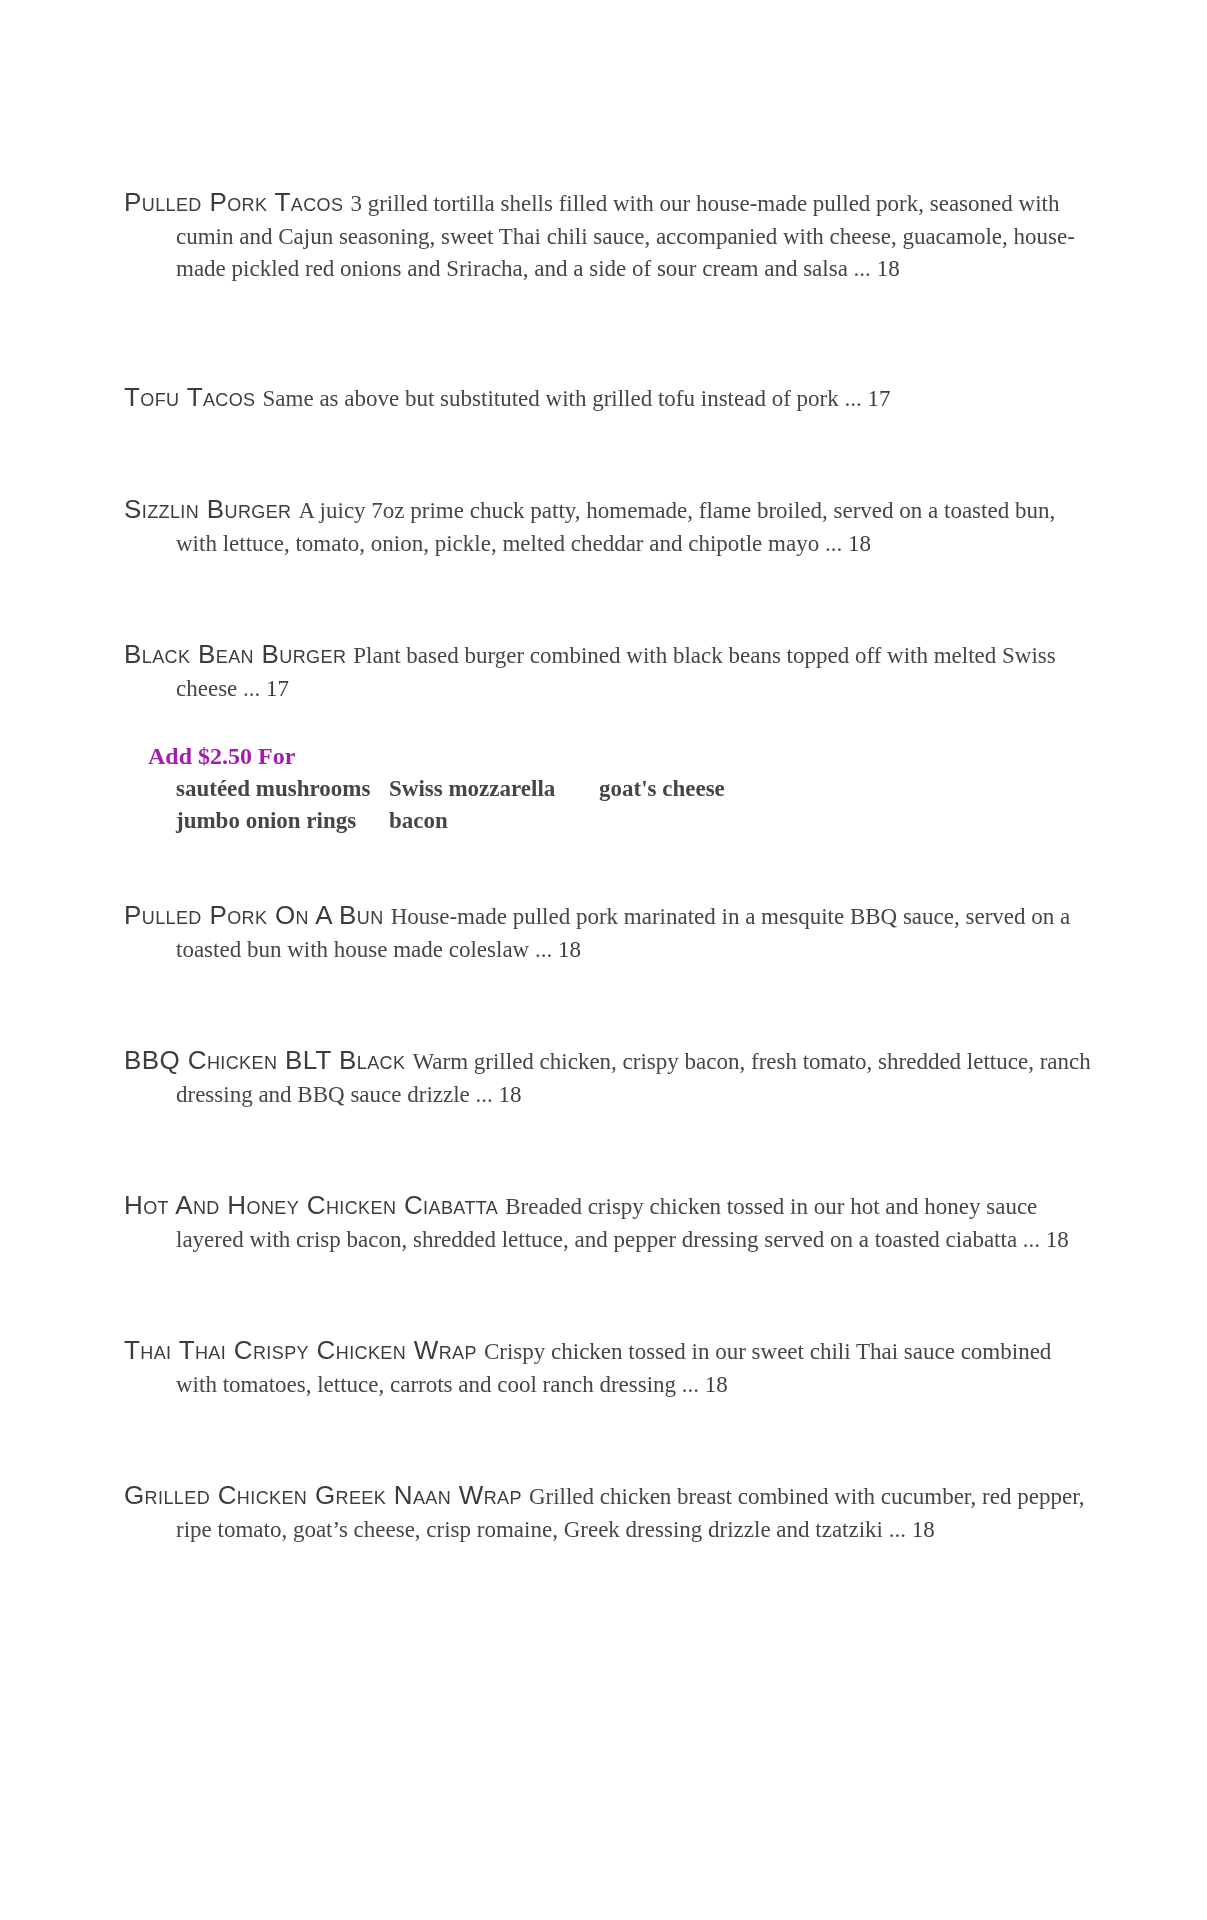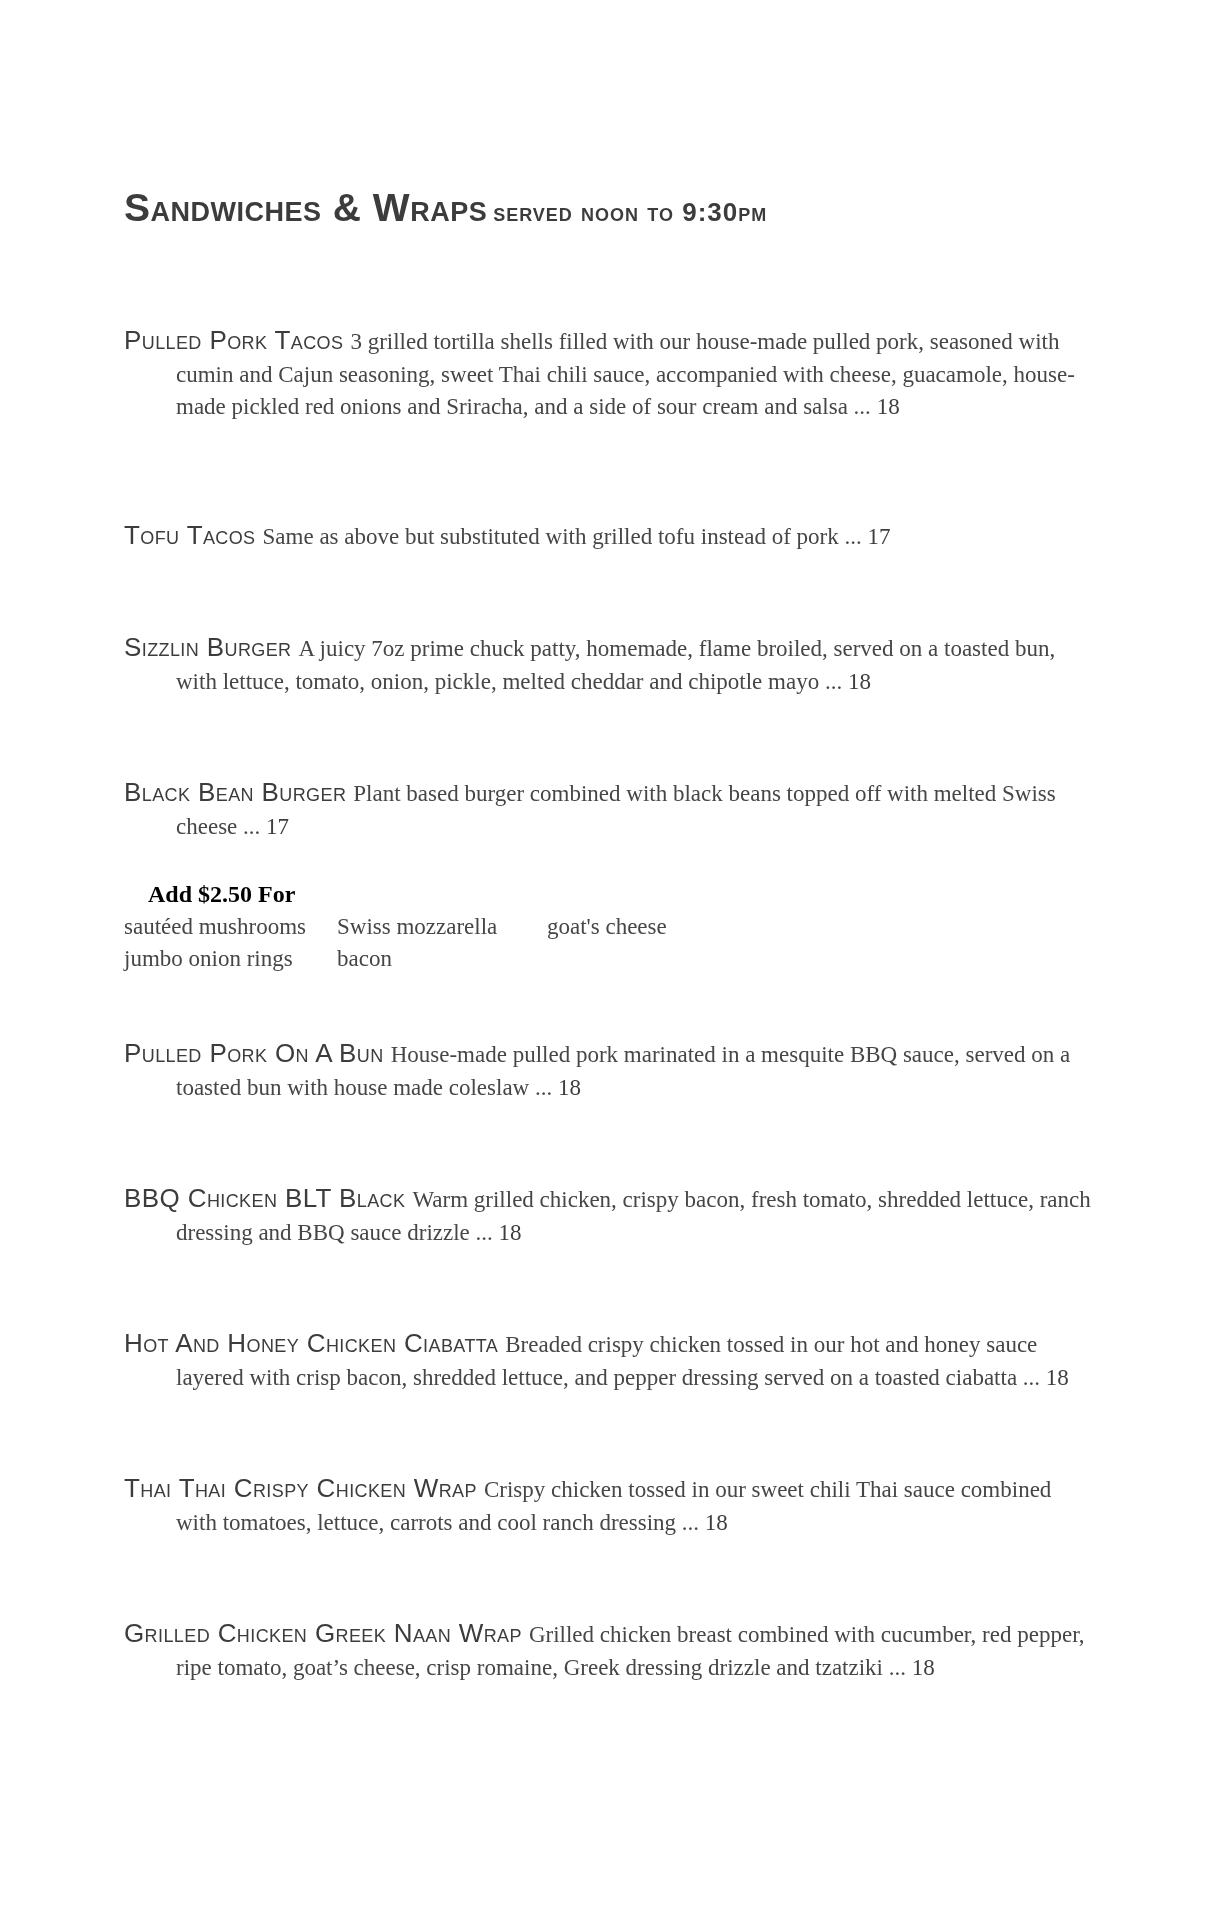--- a/index.html
+++ b/index.html
@@ -54,38 +54,39 @@
     color: #3c3c3c;
     margin-right: 7px;
   }
   .item-price { font-weight: normal; color: #3e3e3e; }
   
   .addons { margin: 0 0 62px 0; }
   .addons-title {
     font-weight: bold;
     font-size: 24px;
     line-height: 30px;
-    color: #000000;
+    color: #a21caf;
     margin-left: 24px;
   }
   .addons-grid {
     display: grid;
     grid-template-columns: 213px 210px auto;
+    margin-left: 52px;
     margin-top: 2px;
     font-size: 23px;
     line-height: 32px;
     color: #464646;
+    font-weight: bold;
   }
 </style>
 </head>
 <body>
 
 <div class="page">
 
-  <h1 class="page-title"><span>Sandwiches &amp; Wraps</span><span class="subtitle">served noon to 9:30pm</span></h1>
 
   <div>
     <p class="menu-item first"><span class="item-name">Pulled Pork Tacos</span><span class="item-desc">3 grilled tortilla shells filled with our house-made pulled pork, seasoned with cumin and Cajun seasoning, sweet Thai chili sauce, accompanied with cheese, guacamole, house-made pickled red onions and Sriracha, and a side of sour cream and salsa ...</span> <span class="item-price">18</span></p>
 
     <p class="menu-item"><span class="item-name">Tofu Tacos</span><span class="item-desc">Same as above but substituted with grilled tofu instead of pork ...</span> <span class="item-price">17</span></p>
 
     <p class="menu-item"><span class="item-name">Sizzlin Burger</span><span class="item-desc">A juicy 7oz prime chuck patty, homemade, flame broiled, served on a toasted bun, with lettuce, tomato, onion, pickle, melted cheddar and chipotle mayo ...</span> <span class="item-price">18</span></p>
 
     <p class="menu-item before-addons"><span class="item-name">Black Bean Burger</span><span class="item-desc">Plant based burger combined with black beans topped off with melted Swiss cheese ...</span> <span class="item-price">17</span></p>
   <div class="addons" id="addons-block">

